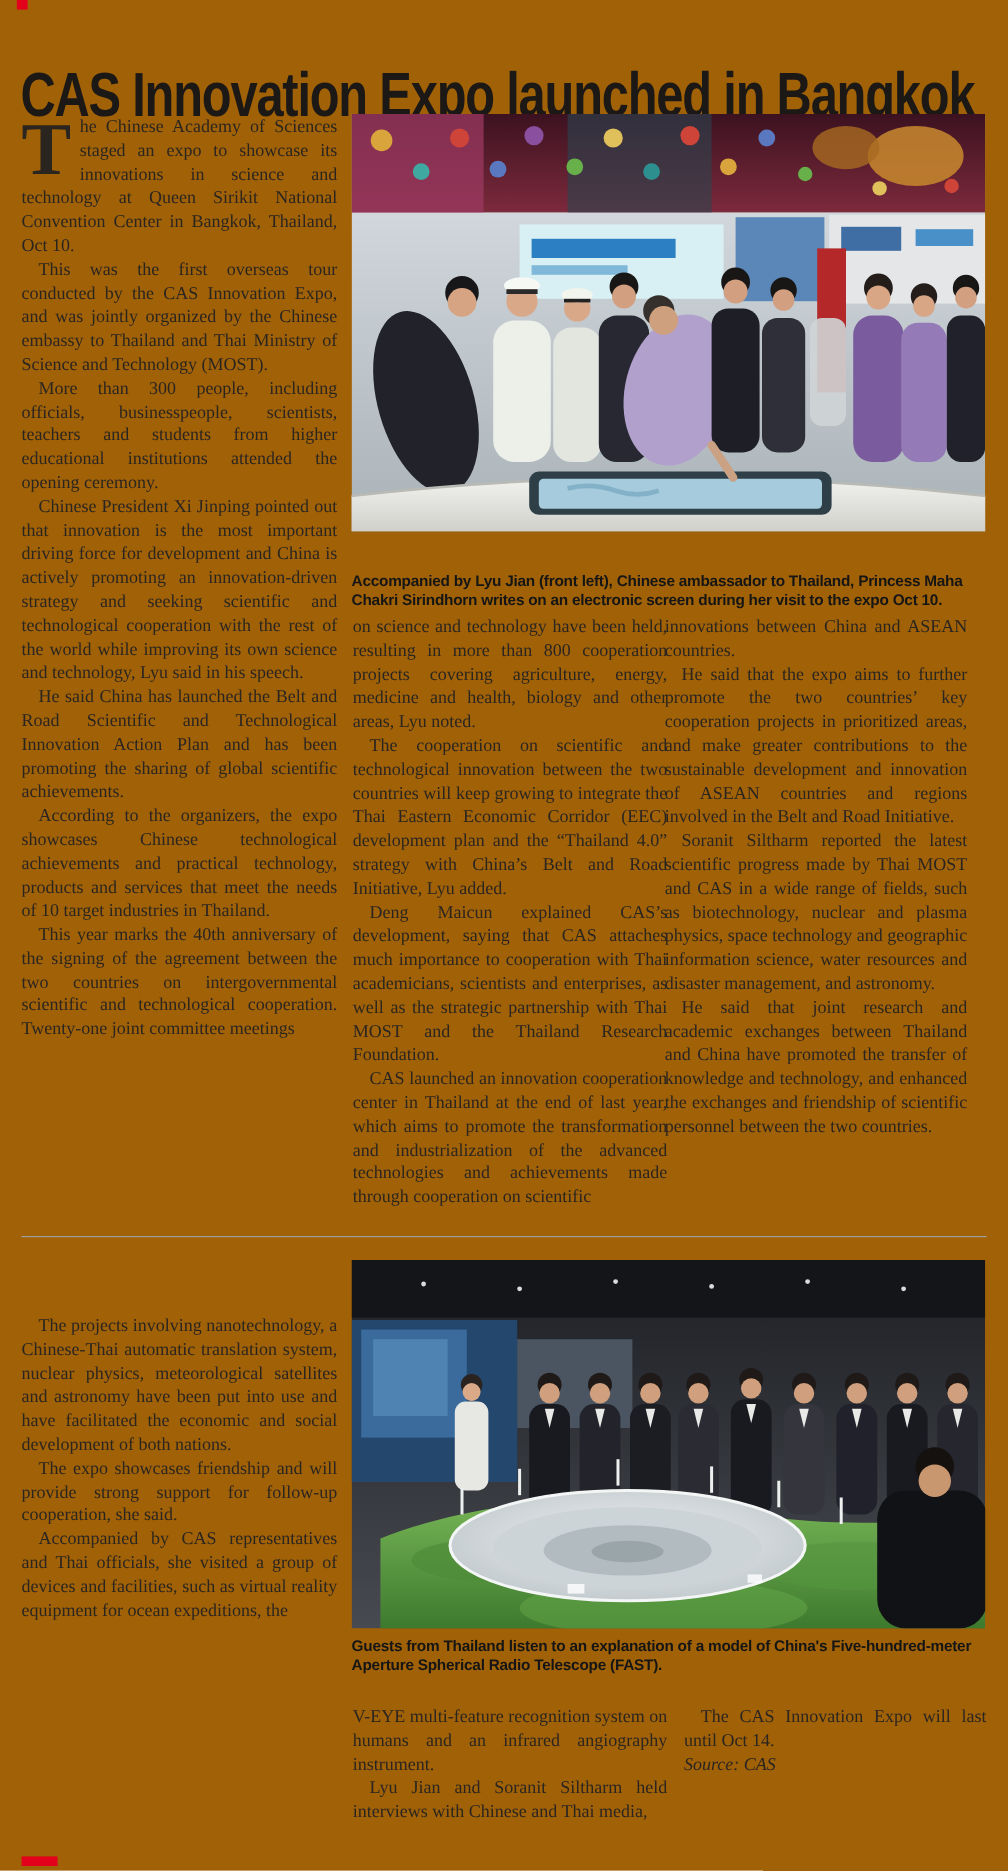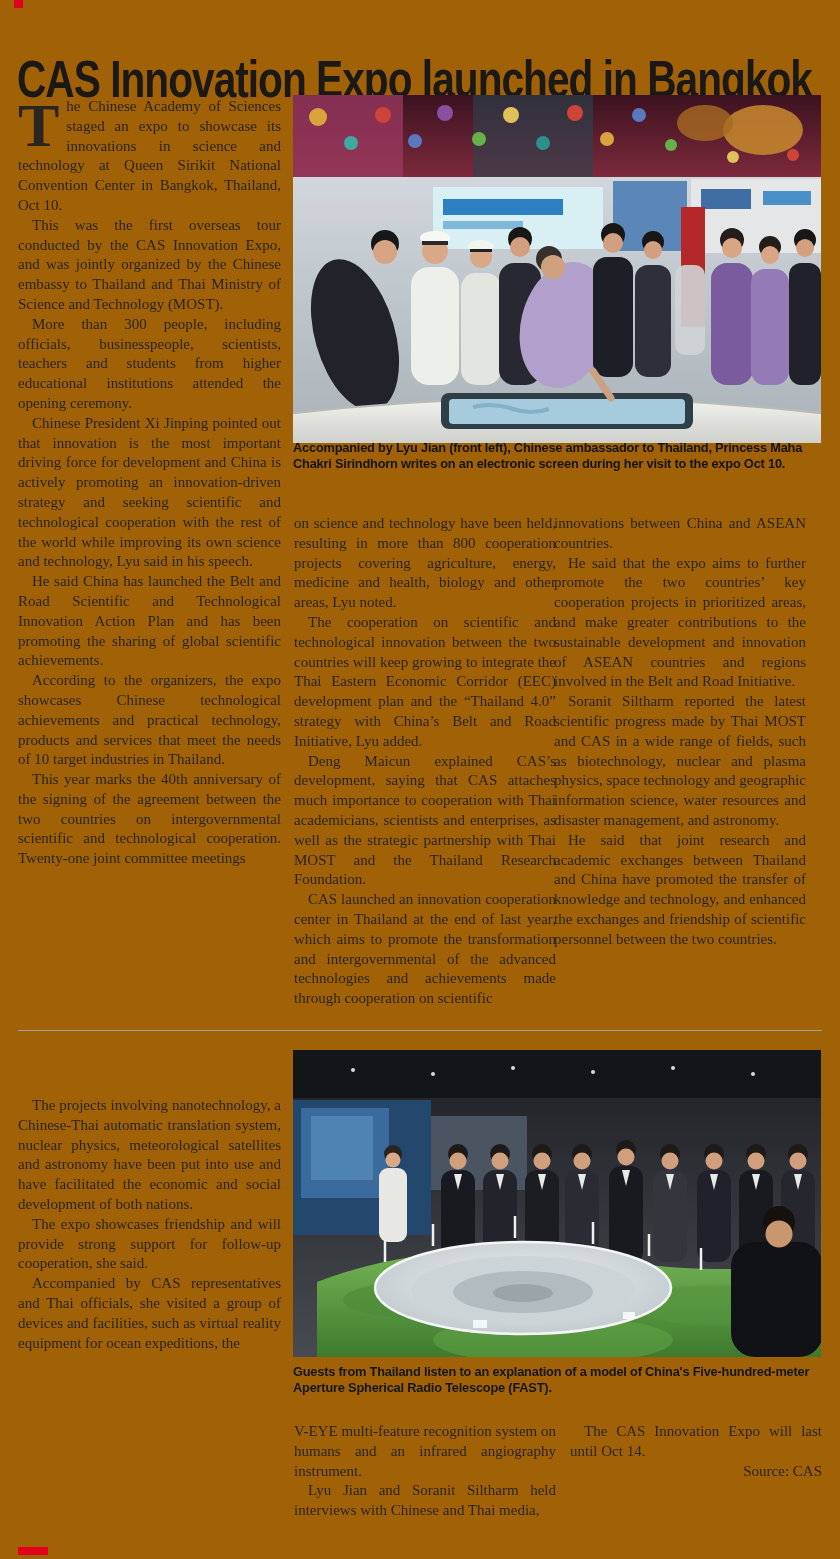--- a/index.html
+++ b/index.html
@@ -30,26 +30,26 @@
     font-size:62px; line-height:50px; padding:3px 7px 0 0; color:#2b2520;
   }
   .photo { position:absolute; display:block; }
   .photo1 { left:293px; top:95px; }
   .photo2 { left:293px; top:1050px; }
   .caption {
     position:absolute; left:293px; width:528px;
     font-family:"Liberation Sans", sans-serif; font-weight:700;
     font-size:12.8px; line-height:16px; letter-spacing:-0.2px; color:#151515;
   }
-  .cap1 { top:440px; }
+  .cap1 { top:476px; }
   .cap2 { top:1364px; }
   .rule { position:absolute; left:18px; top:1030px; width:804px; height:1px; background:#9e9e9e; }
   .red-top { position:absolute; left:14px; top:0; width:9px; height:8px; background:#e2001a; }
   .red-bottom { position:absolute; left:18px; top:1547px; width:30px; height:8px; background:#e2001a; }
-  .source { text-align:right; margin-top:3px; }
+  .source { text-align:left; font-style:italic; margin-top:3px; }
 </style>
 </head>
 <body>
 
 <div class="page">
 
   <div class="red-top"></div>
 
   <h1 class="headline">CAS Innovation Expo launched in Bangkok</h1>
 
@@ -155,21 +155,21 @@
     <p class="ind">Chinese President Xi Jinping pointed out that innovation is the most important driving force for development and China is actively promoting an innovation-driven strategy and seeking scientific and technological cooperation with the rest of the world while improving its own science and technology, Lyu said in his speech.</p>
     <p class="ind">He said China has launched the Belt and Road Scientific and Technological Innovation Action Plan and has been promoting the sharing of global scientific achievements.</p>
     <p class="ind">According to the organizers, the expo showcases Chinese technological achievements and practical technology, products and services that meet the needs of 10 target industries in Thailand.</p>
     <p class="ind">This year marks the 40th anniversary of the signing of the agreement between the two countries on intergovernmental scientific and technological cooperation. Twenty-one joint committee meetings</p>
   </div>
 
   <div class="bodycol c2">
     <p>on science and technology have been held, resulting in more than 800 cooperation projects covering agriculture, energy, medicine and health, biology and other areas, Lyu noted.</p>
     <p class="ind">The cooperation on scientific and technological innovation between the two countries will keep growing to integrate the Thai Eastern Economic Corridor (EEC) development plan and the “Thailand 4.0” strategy with China’s Belt and Road Initiative, Lyu added.</p>
     <p class="ind">Deng Maicun explained CAS’s development, saying that CAS attaches much importance to cooperation with Thai academicians, scientists and enterprises, as well as the strategic partnership with Thai MOST and the Thailand Research Foundation.</p>
-    <p class="ind">CAS launched an innovation cooperation center in Thailand at the end of last year, which aims to promote the transformation and intergovernmental of the advanced technologies and achievements made through cooperation on scientific</p>
+    <p class="ind">CAS launched an innovation cooperation center in Thailand at the end of last year, which aims to promote the transformation and industrialization of the advanced technologies and achievements made through cooperation on scientific</p>
   </div>
 
   <div class="bodycol c3">
     <p>innovations between China and ASEAN countries.</p>
     <p class="ind">He said that the expo aims to further promote the two countries’ key cooperation projects in prioritized areas, and make greater contributions to the sustainable development and innovation of ASEAN countries and regions involved in the Belt and Road Initiative.</p>
     <p class="ind">Soranit Siltharm reported the latest scientific progress made by Thai MOST and CAS in a wide range of fields, such as biotechnology, nuclear and plasma physics, space technology and geographic information science, water resources and disaster management, and astronomy.</p>
     <p class="ind">He said that joint research and academic exchanges between Thailand and China have promoted the transfer of knowledge and technology, and enhanced the exchanges and friendship of scientific personnel between the two countries.</p>
   </div>
 
   <div class="rule"></div>

